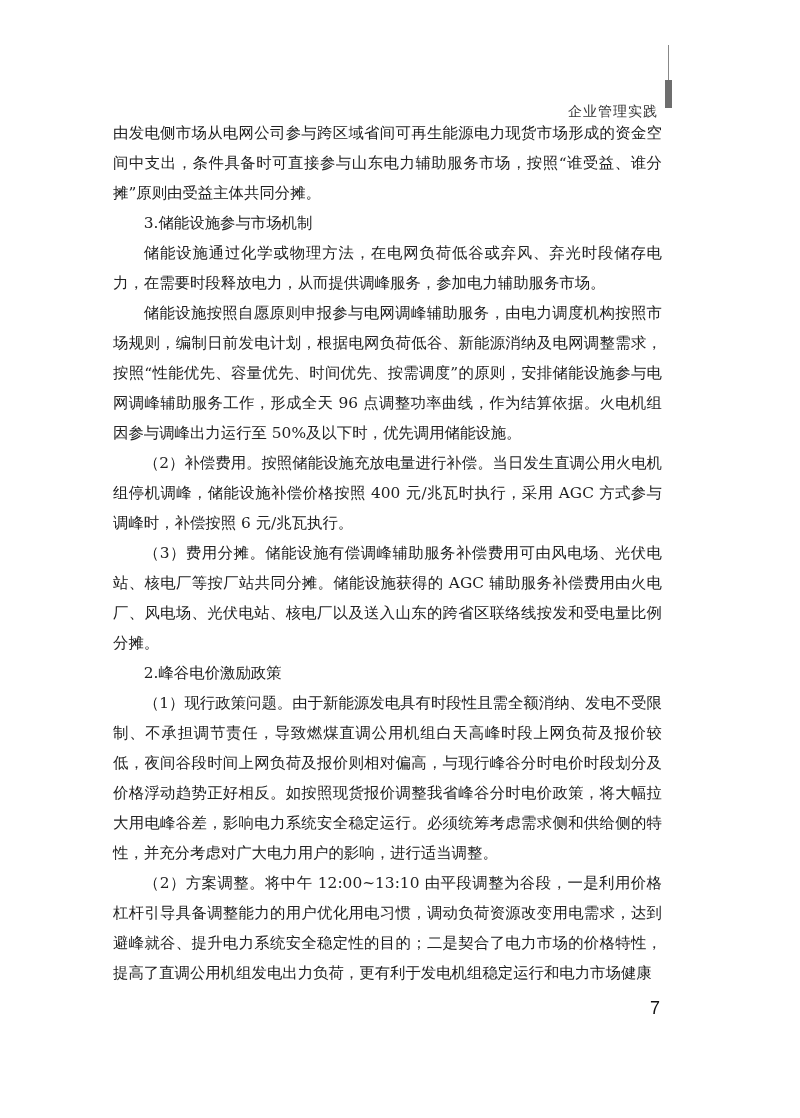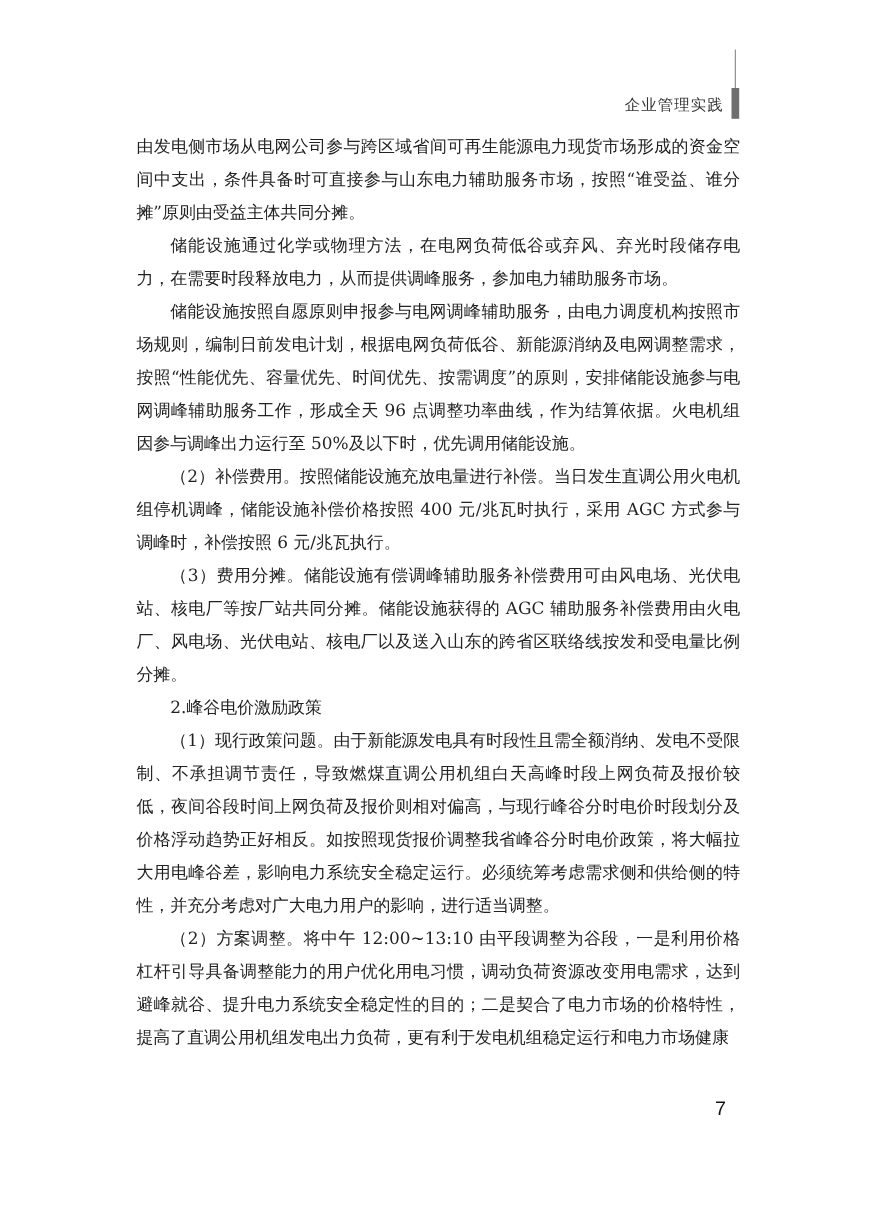--- a/index.html
+++ b/index.html
@@ -1,36 +1,37 @@
 <!DOCTYPE html>
 <html><head>
 <meta charset="utf-8">
 <style>
   html, body { margin: 0; padding: 0; background: #ffffff; }
   body { width: 800px; height: 1118px; position: relative; overflow: hidden; }
   .page { position: absolute; left: 0; top: 0; width: 800px; height: 1118px; background: #fff; }
   .header-line { position: absolute; left: 668px; top: 45px; width: 1px; height: 36px; background: #888; }
   .header-bar { position: absolute; left: 665px; top: 80px; width: 7px; height: 28px; background: #6e6e6e; }
-  .header-title { position: absolute; right: 142px; top: 87px; font-family: "DejaVu Serif", serif; font-size: 14px; color: #333; letter-spacing: 1px; }
-  .body-text { position: absolute; left: 124px; top: 118px; width: 549px; font-family: "DejaVu Serif", serif; font-size: 15.4px; line-height: 30px; color: #222; text-align: justify; }
+  .header-title { position: absolute; right: 142px; top: 103px; font-family: "DejaVu Serif", serif; font-size: 14px; color: #333; letter-spacing: 1px; }
+  .body-text { position: absolute; left: 113px; top: 118px; width: 549px; font-family: "DejaVu Serif", serif; font-size: 15.4px; line-height: 30px; color: #222; text-align: justify; }
   .para { margin: 0; text-indent: 2em; }
   .para.cont { text-indent: 0; }
   .heading { margin: 0; text-indent: 2em; }
   .page-number { position: absolute; left: 650px; top: 998px; font-family: "Liberation Sans", sans-serif; font-size: 18px; color: #111; }
 </style>
 </head>
 <body>
 
 <div class="page">
   <div class="header-line"></div>
   <div class="header-bar"></div>
   <div class="header-title">企业管理实践</div>
 
   <div class="body-text">
     <p class="para cont">由发电侧市场从电网公司参与跨区域省间可再生能源电力现货市场形成的资金空间中支出，条件具备时可直接参与山东电力辅助服务市场，按照“谁受益、谁分摊”原则由受益主体共同分摊。</p>
+    <p class="heading">3.储能设施参与市场机制</p>
     <p class="para">储能设施通过化学或物理方法，在电网负荷低谷或弃风、弃光时段储存电力，在需要时段释放电力，从而提供调峰服务，参加电力辅助服务市场。</p>
     <p class="para">储能设施按照自愿原则申报参与电网调峰辅助服务，由电力调度机构按照市场规则，编制日前发电计划，根据电网负荷低谷、新能源消纳及电网调整需求，按照“性能优先、容量优先、时间优先、按需调度”的原则，安排储能设施参与电网调峰辅助服务工作，形成全天 96 点调整功率曲线，作为结算依据。火电机组因参与调峰出力运行至 50%及以下时，优先调用储能设施。</p>
     <p class="para">（2）补偿费用。按照储能设施充放电量进行补偿。当日发生直调公用火电机组停机调峰，储能设施补偿价格按照 400 元/兆瓦时执行，采用 AGC 方式参与调峰时，补偿按照 6 元/兆瓦执行。</p>
     <p class="para">（3）费用分摊。储能设施有偿调峰辅助服务补偿费用可由风电场、光伏电站、核电厂等按厂站共同分摊。储能设施获得的 AGC 辅助服务补偿费用由火电厂、风电场、光伏电站、核电厂以及送入山东的跨省区联络线按发和受电量比例分摊。</p>
     <p class="heading">2.峰谷电价激励政策</p>
     <p class="para">（1）现行政策问题。由于新能源发电具有时段性且需全额消纳、发电不受限制、不承担调节责任，导致燃煤直调公用机组白天高峰时段上网负荷及报价较低，夜间谷段时间上网负荷及报价则相对偏高，与现行峰谷分时电价时段划分及价格浮动趋势正好相反。如按照现货报价调整我省峰谷分时电价政策，将大幅拉大用电峰谷差，影响电力系统安全稳定运行。必须统筹考虑需求侧和供给侧的特性，并充分考虑对广大电力用户的影响，进行适当调整。</p>
     <p class="para">（2）方案调整。将中午 12:00~13:10 由平段调整为谷段，一是利用价格杠杆引导具备调整能力的用户优化用电习惯，调动负荷资源改变用电需求，达到避峰就谷、提升电力系统安全稳定性的目的；二是契合了电力市场的价格特性，提高了直调公用机组发电出力负荷，更有利于发电机组稳定运行和电力市场健康</p>
   </div>
 
   <div class="page-number">7</div>

